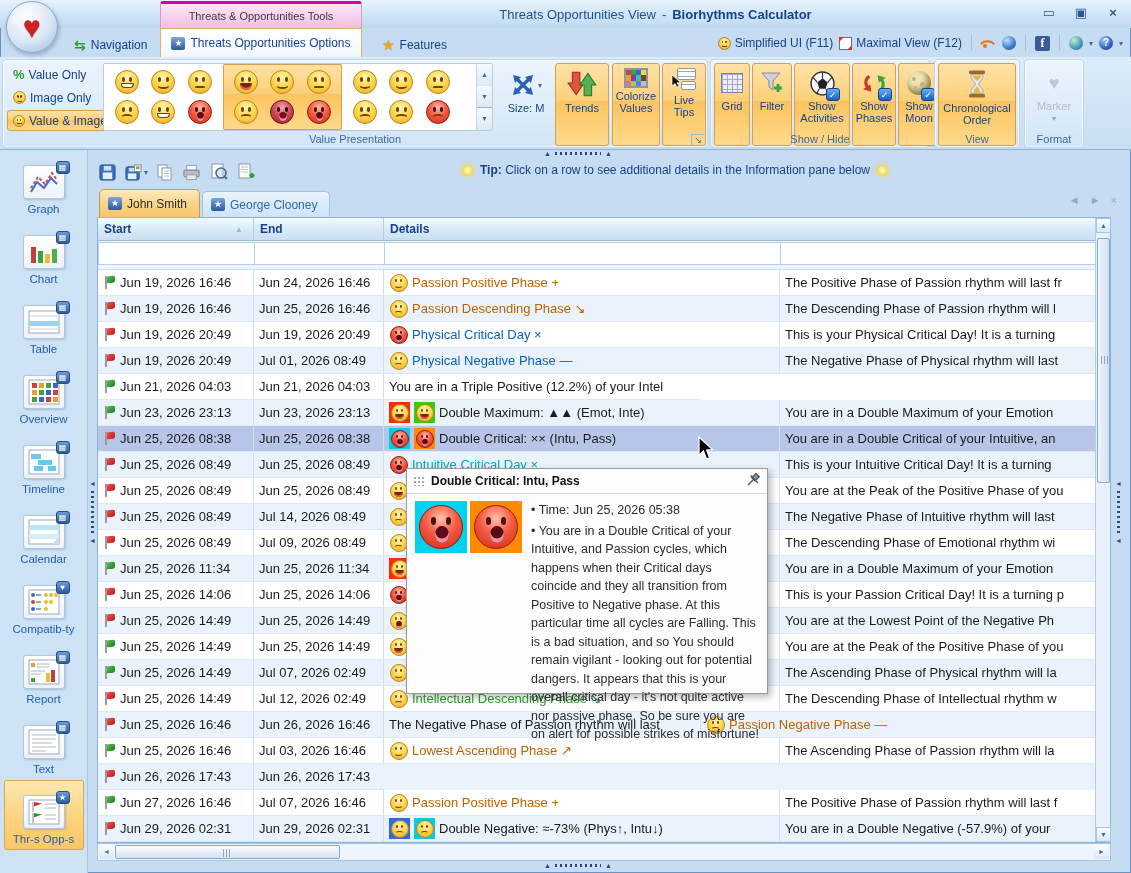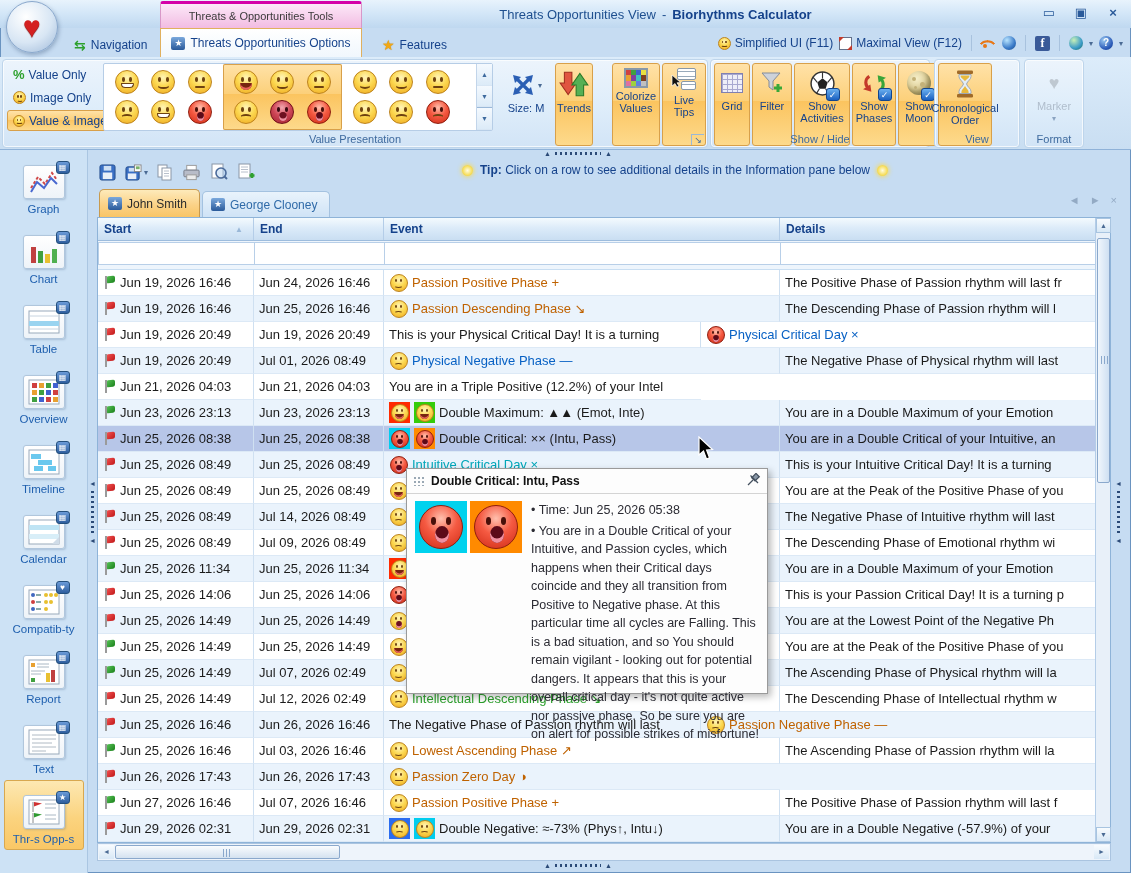--- a/index.html
+++ b/index.html
@@ -364,21 +364,21 @@
                 <polygon points="3,3 11,5 5,11"></polygon>
                 <polygon points="23,3 21,11 15,5"></polygon>
                 <polygon points="3,23 5,15 11,21"></polygon>
                 <polygon points="23,23 15,21 21,15"></polygon>
               </g>
             </svg>
           <span class="dd" style="margin-left:2px">▾</span>
         </span>
         <span class="lbl">Size: M</span>
       </div>
-      <div class="tbtn on" style="left:552px;width:38px">
+      <div class="tbtn on" style="left:552px;width:54px">
         <span class="icimg">
           <svg width="30" height="32" viewBox="0 0 28 30">
               <polygon points="5,4 12,4 12,14 16,14 8.5,25 1,14 5,14" fill="#e05540" stroke="#a03020"></polygon>
               <polygon points="23,26 16,26 16,16 12,16 19.5,5 27,16 23,16" fill="#55b055" stroke="#2a7a2a"></polygon>
             </svg>
         </span>
         <span class="lbl">Trends</span>
       </div>
       <div class="tbtn on" style="left:609px;width:48px">
         <span class="icimg">
@@ -460,21 +460,21 @@
               <i style="left:7px;top:15px;width:3px;height:3px"></i>
             </span>
           <span class="badge">✓</span>
         </span>
         <span class="lbl">Show Moon</span>
       </div>
       <div class="rglabel">Show / Hide</div>
     </div>
 
     <div class="rg g3">
-      <div class="tbtn on" style="left:3px;width:54px">
+      <div class="tbtn on" style="left:3px;width:78px">
         <span class="icimg" style="height:32px">
           <svg width="20" height="30" viewBox="0 0 20 28">
               <rect x="2" y="0.5" width="16" height="3.5" rx="1.2" fill="#a06a28"></rect>
               <rect x="2" y="24" width="16" height="3.5" rx="1.2" fill="#a06a28"></rect>
               <path d="M4 4.5 h12 v2 c0 3 -3.5 4.5 -4.5 7.5 c1 3 4.5 4.5 4.5 7.5 v2 H4 v-2 c0 -3 3.5 -4.5 4.5 -7.5 C7.5 11 4 9.5 4 6.5 Z" fill="#e4edf6" stroke="#8a9ab0" stroke-width="0.8"></path>
               <path d="M10 16 c.9 2.2 3.6 3.6 3.6 6 v1 h-7.2 v-1 c0 -2.4 2.7 -3.8 3.6 -6 Z" fill="#e8b93c"></path>
               <path d="M5.5 5.5 h9 c0 2.6 -3.2 3.6 -4.5 5.8 C8.7 9.1 5.5 8.1 5.5 5.5 Z" fill="#e8b93c"></path>
             </svg>
         </span>
         <span class="lbl">Chronological Order</span>
@@ -731,23 +731,20 @@
 
   <div class="tablewrap">
     <div class="thead">
       <div class="th w-start">
         <span>Start</span>
         <span class="sortasc">▲</span>
       </div>
       <div class="th w-end">
           <span>End</span>
         </div>
-      <div class="th w-event">
-          <span>Event</span>
-        </div>
       <div class="th w-details">
           <span>Details</span>
         </div>
     </div>
     <div class="fltrow">
       <div class="fc w-start"></div>
       <div class="fc w-end"></div>
       <div class="fc w-event"></div>
       <div class="fc w-details"></div>
     </div>
@@ -797,32 +794,32 @@
           </div>
         </div>
         <div class="row">
           <div class="c w-start">
             <span class="flag red"></span>
             <span>Jun 19, 2026 20:49</span>
           </div>
           <div class="c w-end">
             <span>Jun 19, 2026 20:49</span>
           </div>
+          <div class="c w-event">
+            <span class="icbg" style="width: 19px; height: 19px;">
+              <span class="sm red" style="font-size: 18px;">
+                <i class="el"></i>
+                <i class="er"></i>
+                <i class="m-shock"></i>
+              </span>
+            </span>
+            <span class="evtext" style="color: rgb(8, 97, 196); font-weight: normal;">Physical Critical Day ×</span>
+          </div>
           <div class="c w-details">
             <span>This is your Physical Critical Day! It is a turning</span>
-          </div>
-          <div class="c w-event">
-            <span class="icbg" style="width: 19px; height: 19px;">
-              <span class="sm red" style="font-size: 18px;">
-                <i class="el"></i>
-                <i class="er"></i>
-                <i class="m-shock"></i>
-              </span>
-            </span>
-            <span class="evtext" style="color: rgb(8, 97, 196); font-weight: normal;">Physical Critical Day ×</span>
           </div>
         </div>
         <div class="row alt">
           <div class="c w-start">
             <span class="flag red"></span>
             <span>Jun 19, 2026 20:49</span>
           </div>
           <div class="c w-end">
             <span>Jul 01, 2026 08:49</span>
           </div>
@@ -1166,30 +1163,20 @@
             <span>The Ascending Phase of Passion rhythm will la</span>
           </div>
         </div>
         <div class="row alt">
           <div class="c w-start">
             <span class="flag red"></span>
             <span>Jun 26, 2026 17:43</span>
           </div>
           <div class="c w-end">
             <span>Jun 26, 2026 17:43</span>
-          </div>
-          <div class="c w-event">
-            <span class="icbg" style="width: 19px; height: 19px;">
-              <span class="sm" style="font-size: 18px;">
-                <i class="el"></i>
-                <i class="er"></i>
-                <i class="m-neutral"></i>
-              </span>
-            </span>
-            <span class="evtext" style="color: rgb(191, 98, 0); font-weight: normal;">Passion Zero Day ◑</span>
           </div>
         </div>
         <div class="row">
           <div class="c w-start">
             <span class="flag green"></span>
             <span>Jun 27, 2026 16:46</span>
           </div>
           <div class="c w-end">
             <span>Jul 07, 2026 16:46</span>
           </div>

